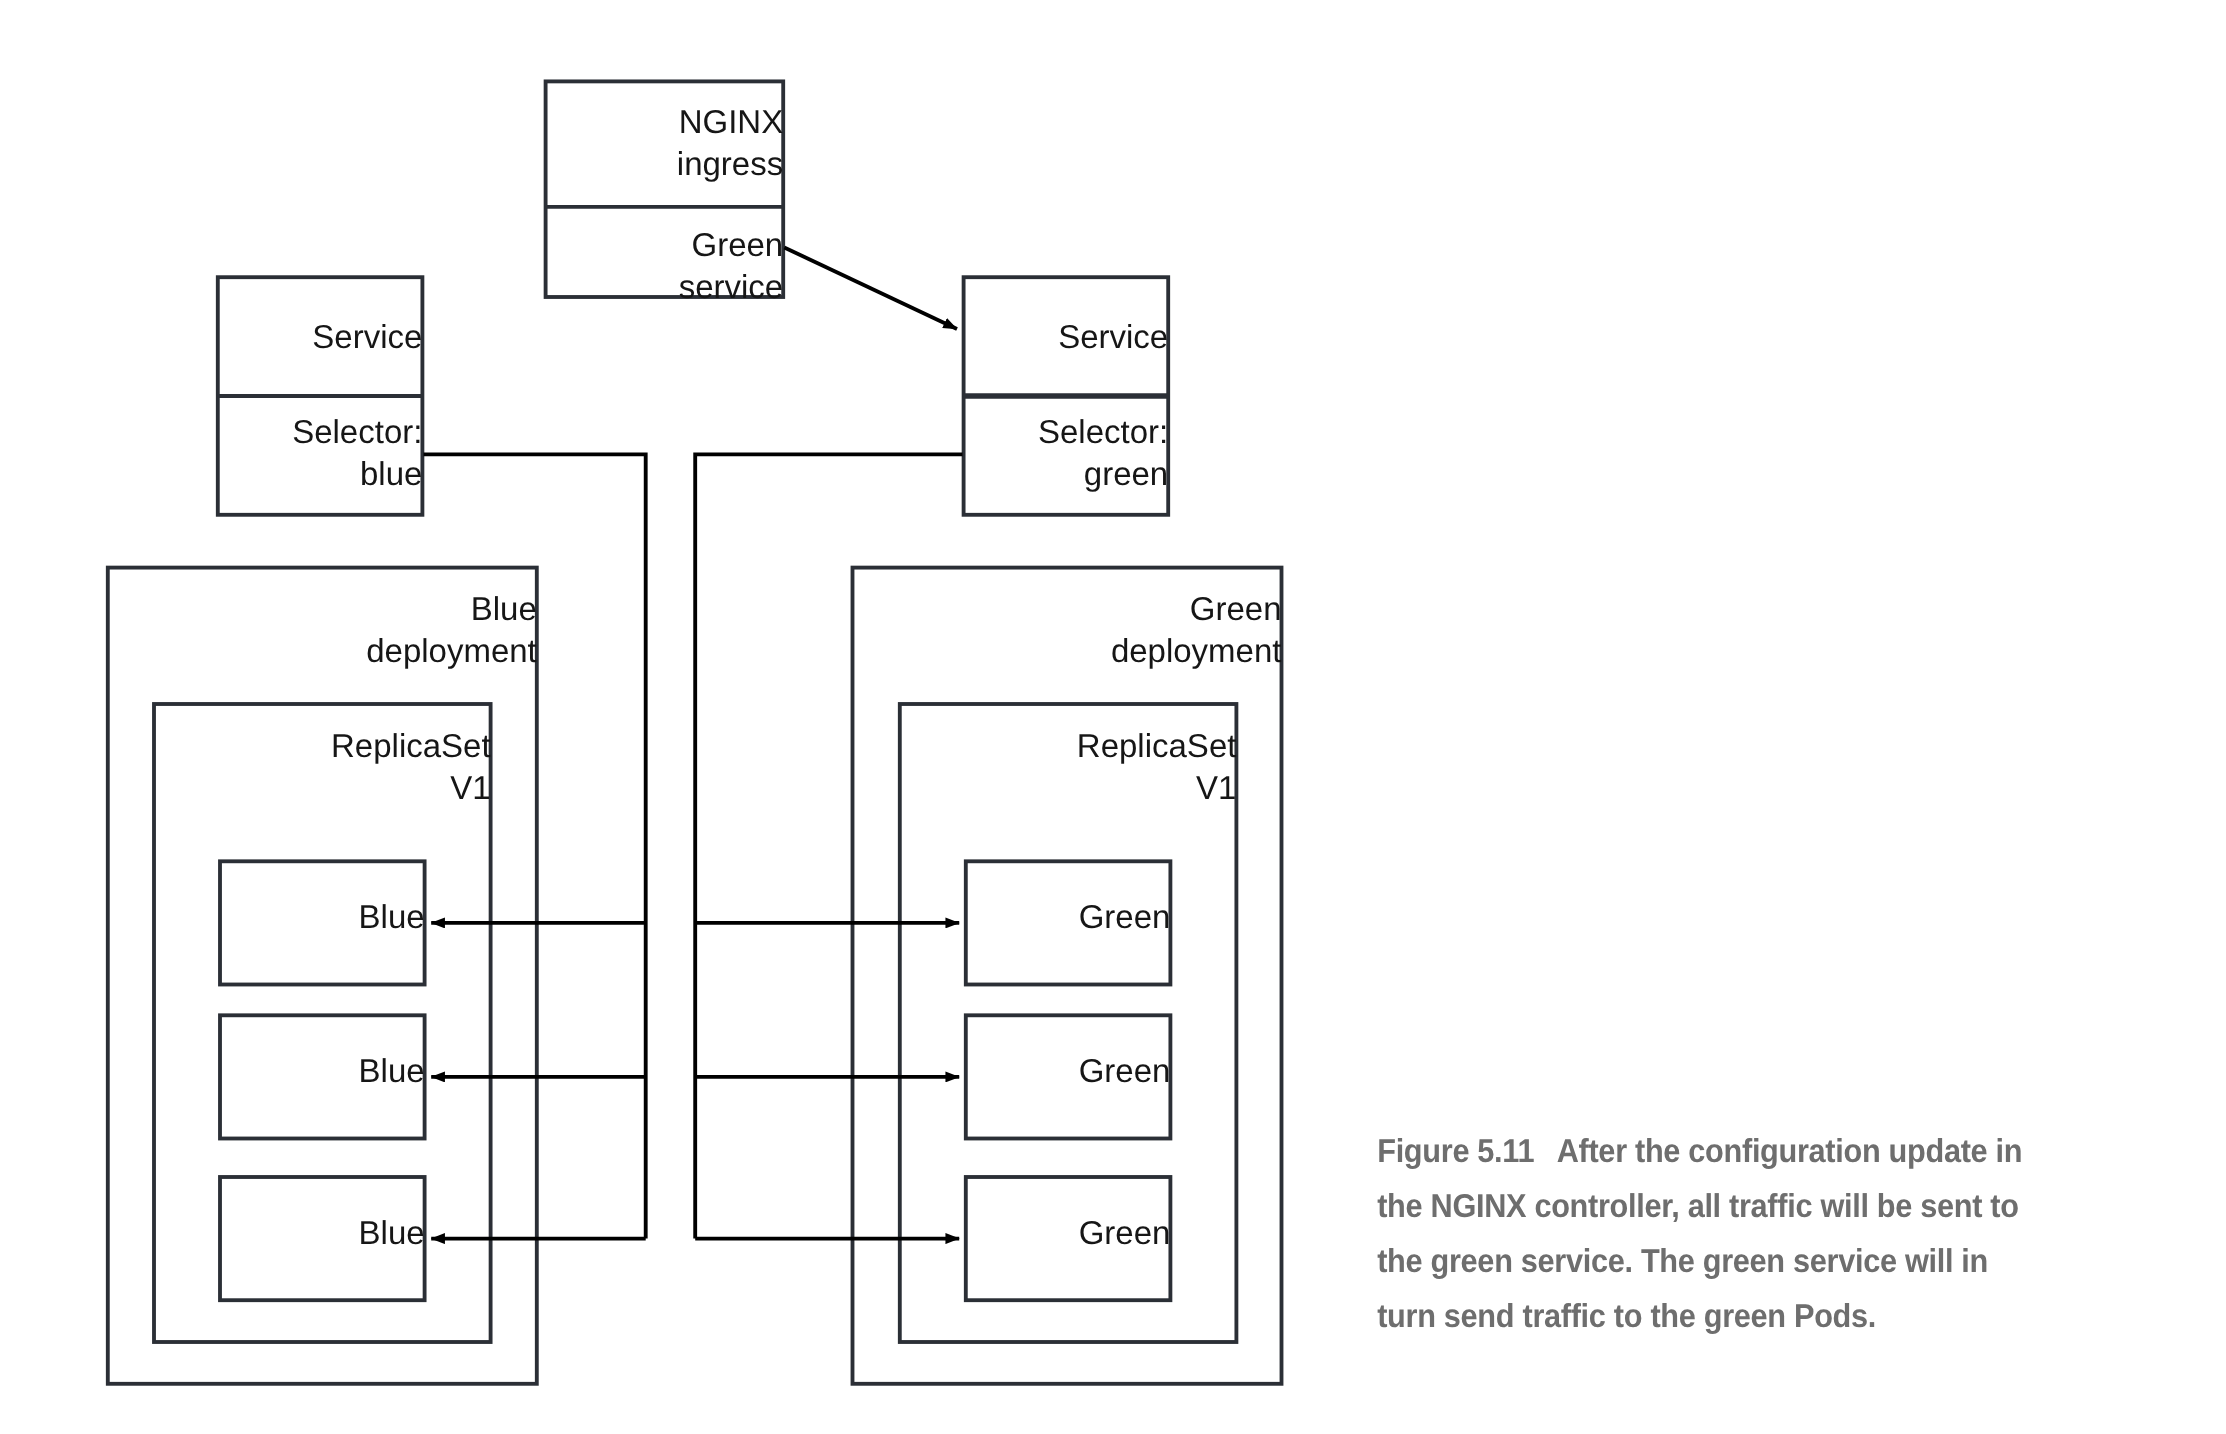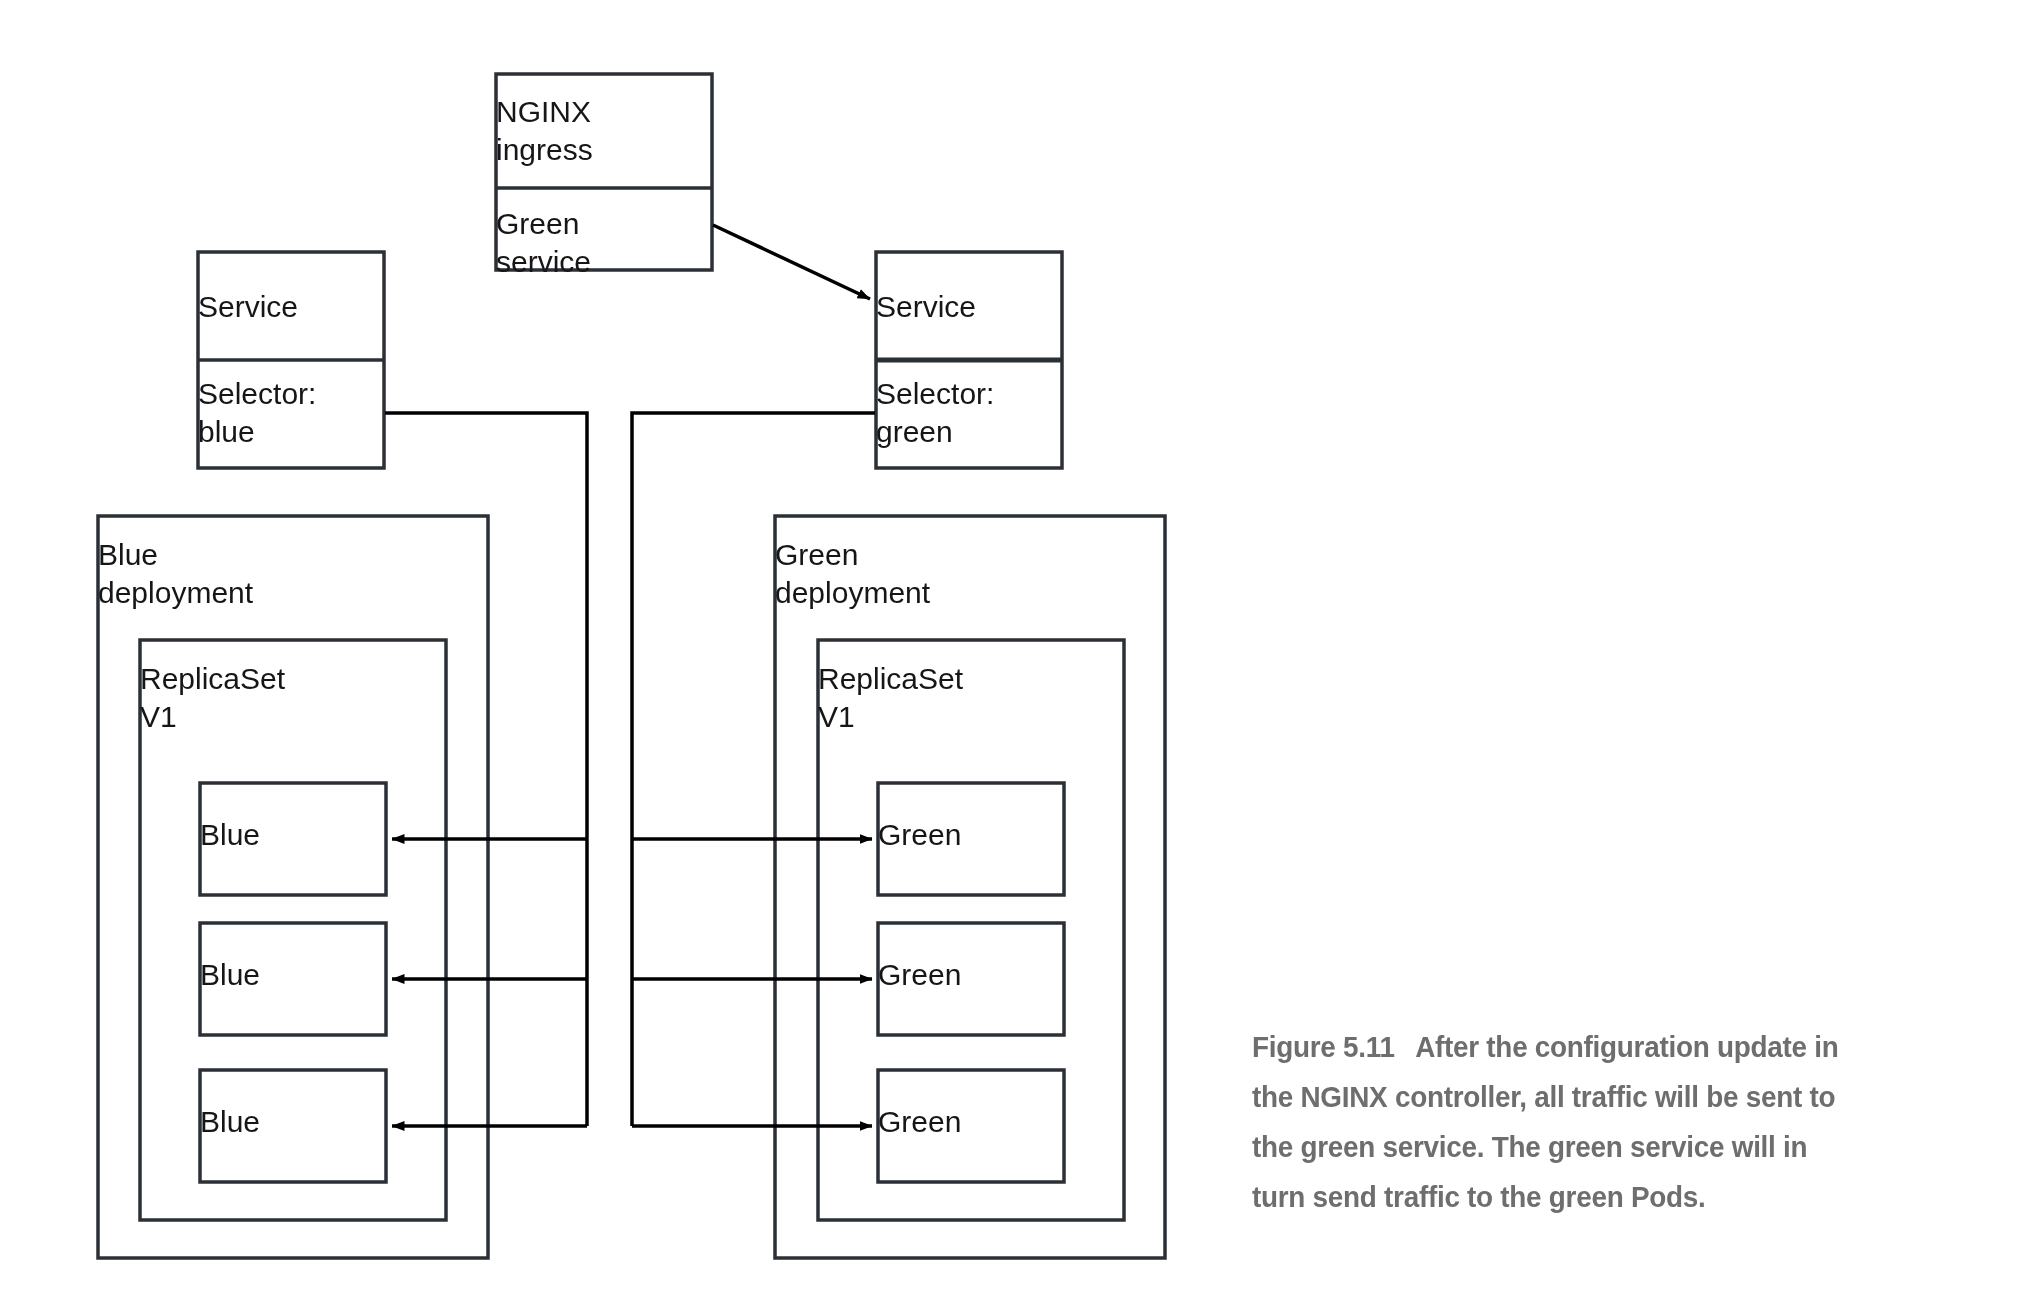--- a/index.html
+++ b/index.html
@@ -21,21 +21,21 @@
     height: 1304px;
   }
   #diagram-svg {
     position: absolute;
     left: 0; top: 0;
     width: 2024px;
     height: 1304px;
   }
   .box-label {
     position: absolute;
-    text-align: left;
+    text-align: right;
     color: #161616;
     font-family: "Liberation Sans", sans-serif;
     font-size: 30px;
     line-height: 38px;
     white-space: pre-line;
     pointer-events: none;
   }
   .caption {
     position: absolute;
     left: 1252px;

